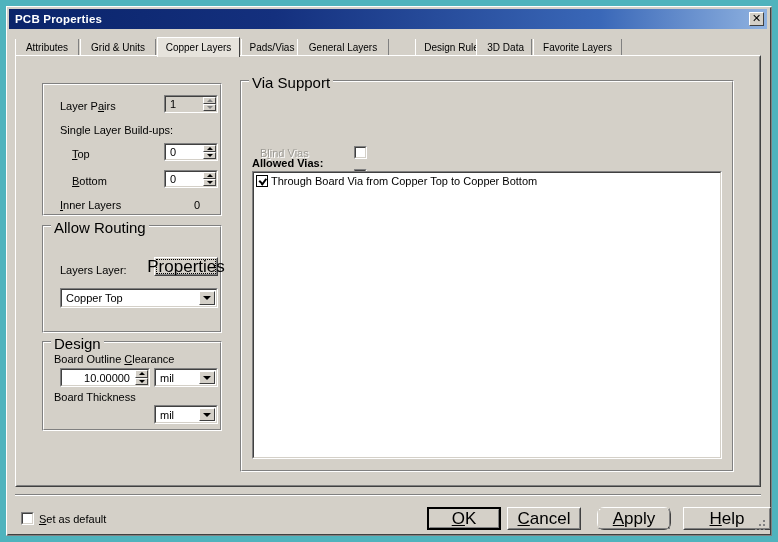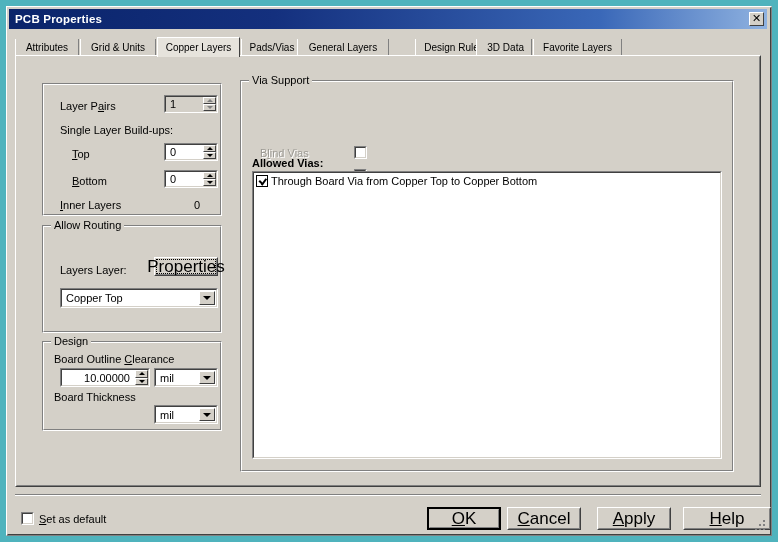--- a/index.html
+++ b/index.html
@@ -95,21 +95,21 @@
     box-sizing:border-box;
   }
   .group .gin{
     position:absolute;left:0;top:0;right:0;bottom:0;
     border:1px solid #ffffff;
     border-right-color:#808080;border-bottom-color:#808080;
     box-sizing:border-box;
   }
   .glabel{
     position:absolute;top:-7px;left:8px;
-    background:#d4d0c8;padding:0 3px;font-size:11px;z-index:3;
+    background:#d4d0c8;padding:0 3px;font-size:15px;z-index:3;
     white-space:nowrap;
   }
 
   
   .lbl{position:absolute;white-space:nowrap;font-size:11px;}
   .lbl.dis{color:#9c9a94;text-shadow:1px 1px 0 #ffffff;}
   u{text-decoration:underline;}
 
   .field{
     position:absolute;box-sizing:border-box;
@@ -444,21 +444,21 @@
         <div class="btn defbtn" style="left: 420px; top: 500px; width: 74px; height: 23px;">
           <div class="bin">
             <span><span></span><u>O</u><span>K</span></span>
           </div>
         </div>
         <div class="btn" style="left: 500px; top: 500px; width: 74px; height: 23px;">
           <div class="bin">
             <span><span></span><u>C</u><span>ancel</span></span>
           </div>
         </div>
-        <div class="btn" style="left: 590px; top: 500px; width: 74px; height: 23px;">
+        <div class="btn" style="left: 590px; top: 500px; width: 74px; height: 23px; border-radius: 7px;">
           <div class="bin">
             <span><span></span><u>A</u><span>pply</span></span>
           </div>
         </div>
         <div class="btn" style="left: 676px; top: 500px; width: 88px; height: 23px;">
           <div class="bin">
             <span><span></span><u>H</u><span>elp</span></span>
           </div>
         </div>
       </div>

